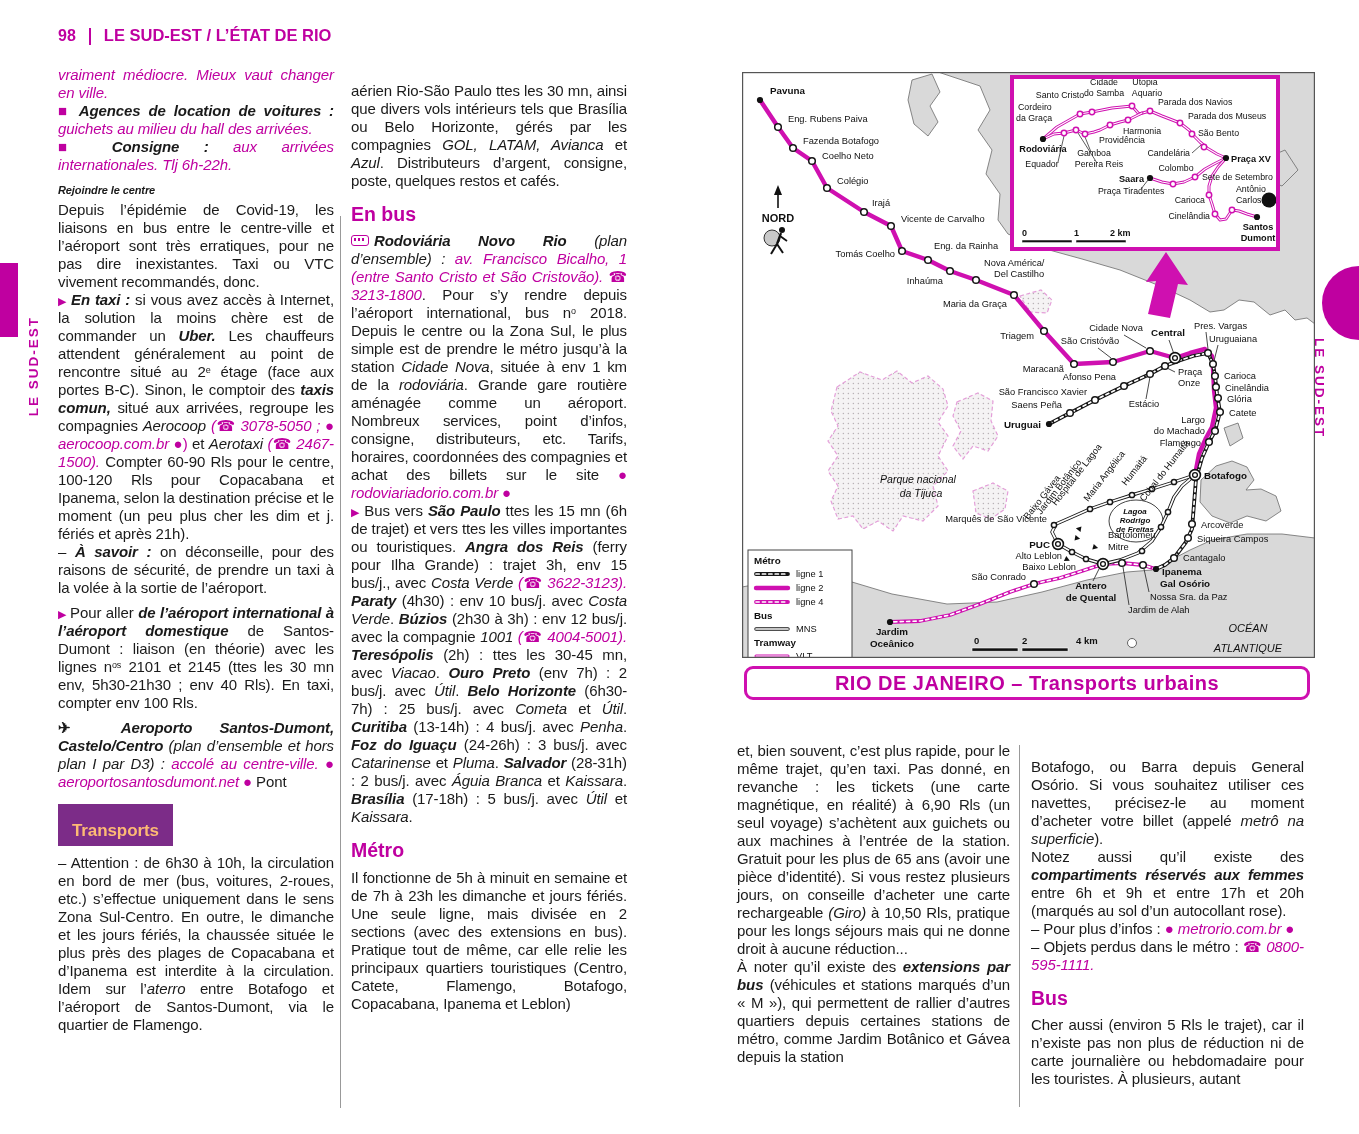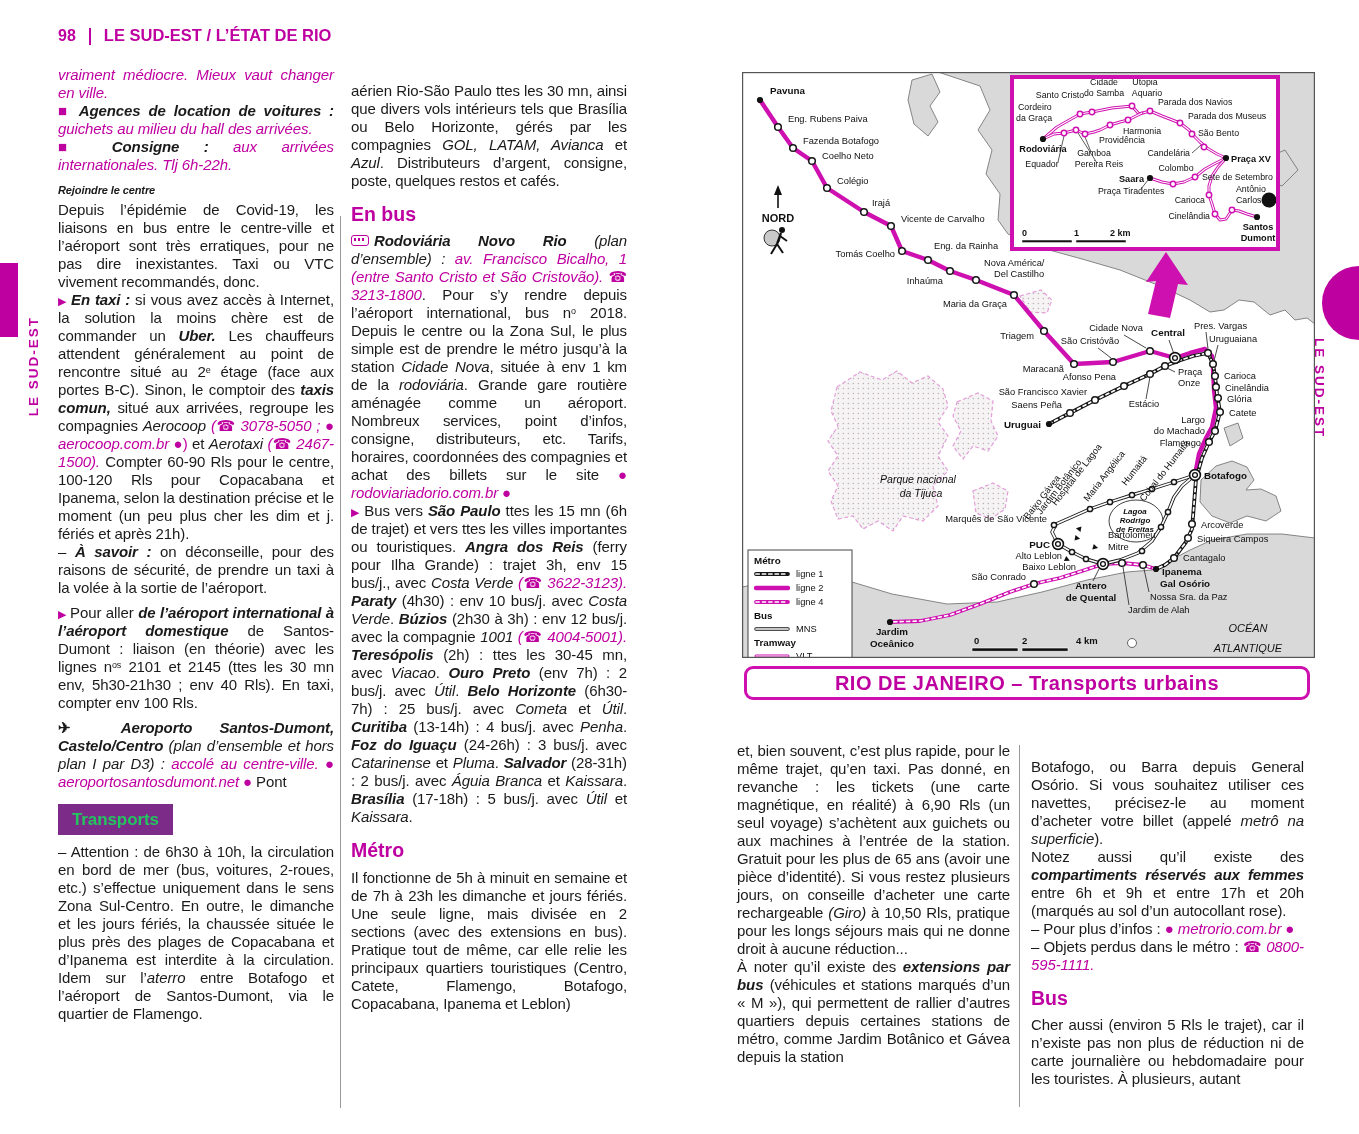--- a/index.html
+++ b/index.html
@@ -17,22 +17,22 @@
   .vlabel.l{left:26px;top:316px;writing-mode:vertical-rl;transform:rotate(180deg);}
   .vlabel.r{left:1312px;top:338px;writing-mode:vertical-rl;}
   
   .col{position:absolute;width:276px;text-align:justify;font-size:15px;line-height:1.2;
        letter-spacing:-0.1px;hyphens:auto;}
   .col p{margin:0;}
   .col p.gap{margin-top:7px;}
   .sec{color:#bf00a0;font-weight:bold;font-size:19.5px;margin:13px 0 6px;letter-spacing:0;}
   .sub{font-weight:bold;font-style:italic;font-size:11px;margin:10px 0 4px;}
   .banner-wrap{margin:13px 0 8px;}
-  .banner-box{display:inline-block;background:#7c2c88;color:#22c55e;font-weight:bold;font-size:17px;
-              padding:6px 14px 4px;}
+  .banner-box{display:inline-block;background:#7c2c88;color:#fdba74;font-weight:bold;font-size:17px;
+              padding:17px 14px 4px;}
   .s-n{}
   .s-b{font-weight:bold;}
   .s-i{font-style:italic;}
   .s-bi{font-weight:bold;font-style:italic;}
   .s-m{color:#bf00a0;}
   .s-mi{color:#bf00a0;font-style:italic;}
   .s-arr{color:#bf00a0;font-size:11px;}
   .s-sup{font-size:9px;vertical-align:4px;}
   .icon-bus{display:inline-block;width:16px;height:9px;border:1.6px solid #bf00a0;border-radius:3px;
             margin-right:5px;position:relative;}

